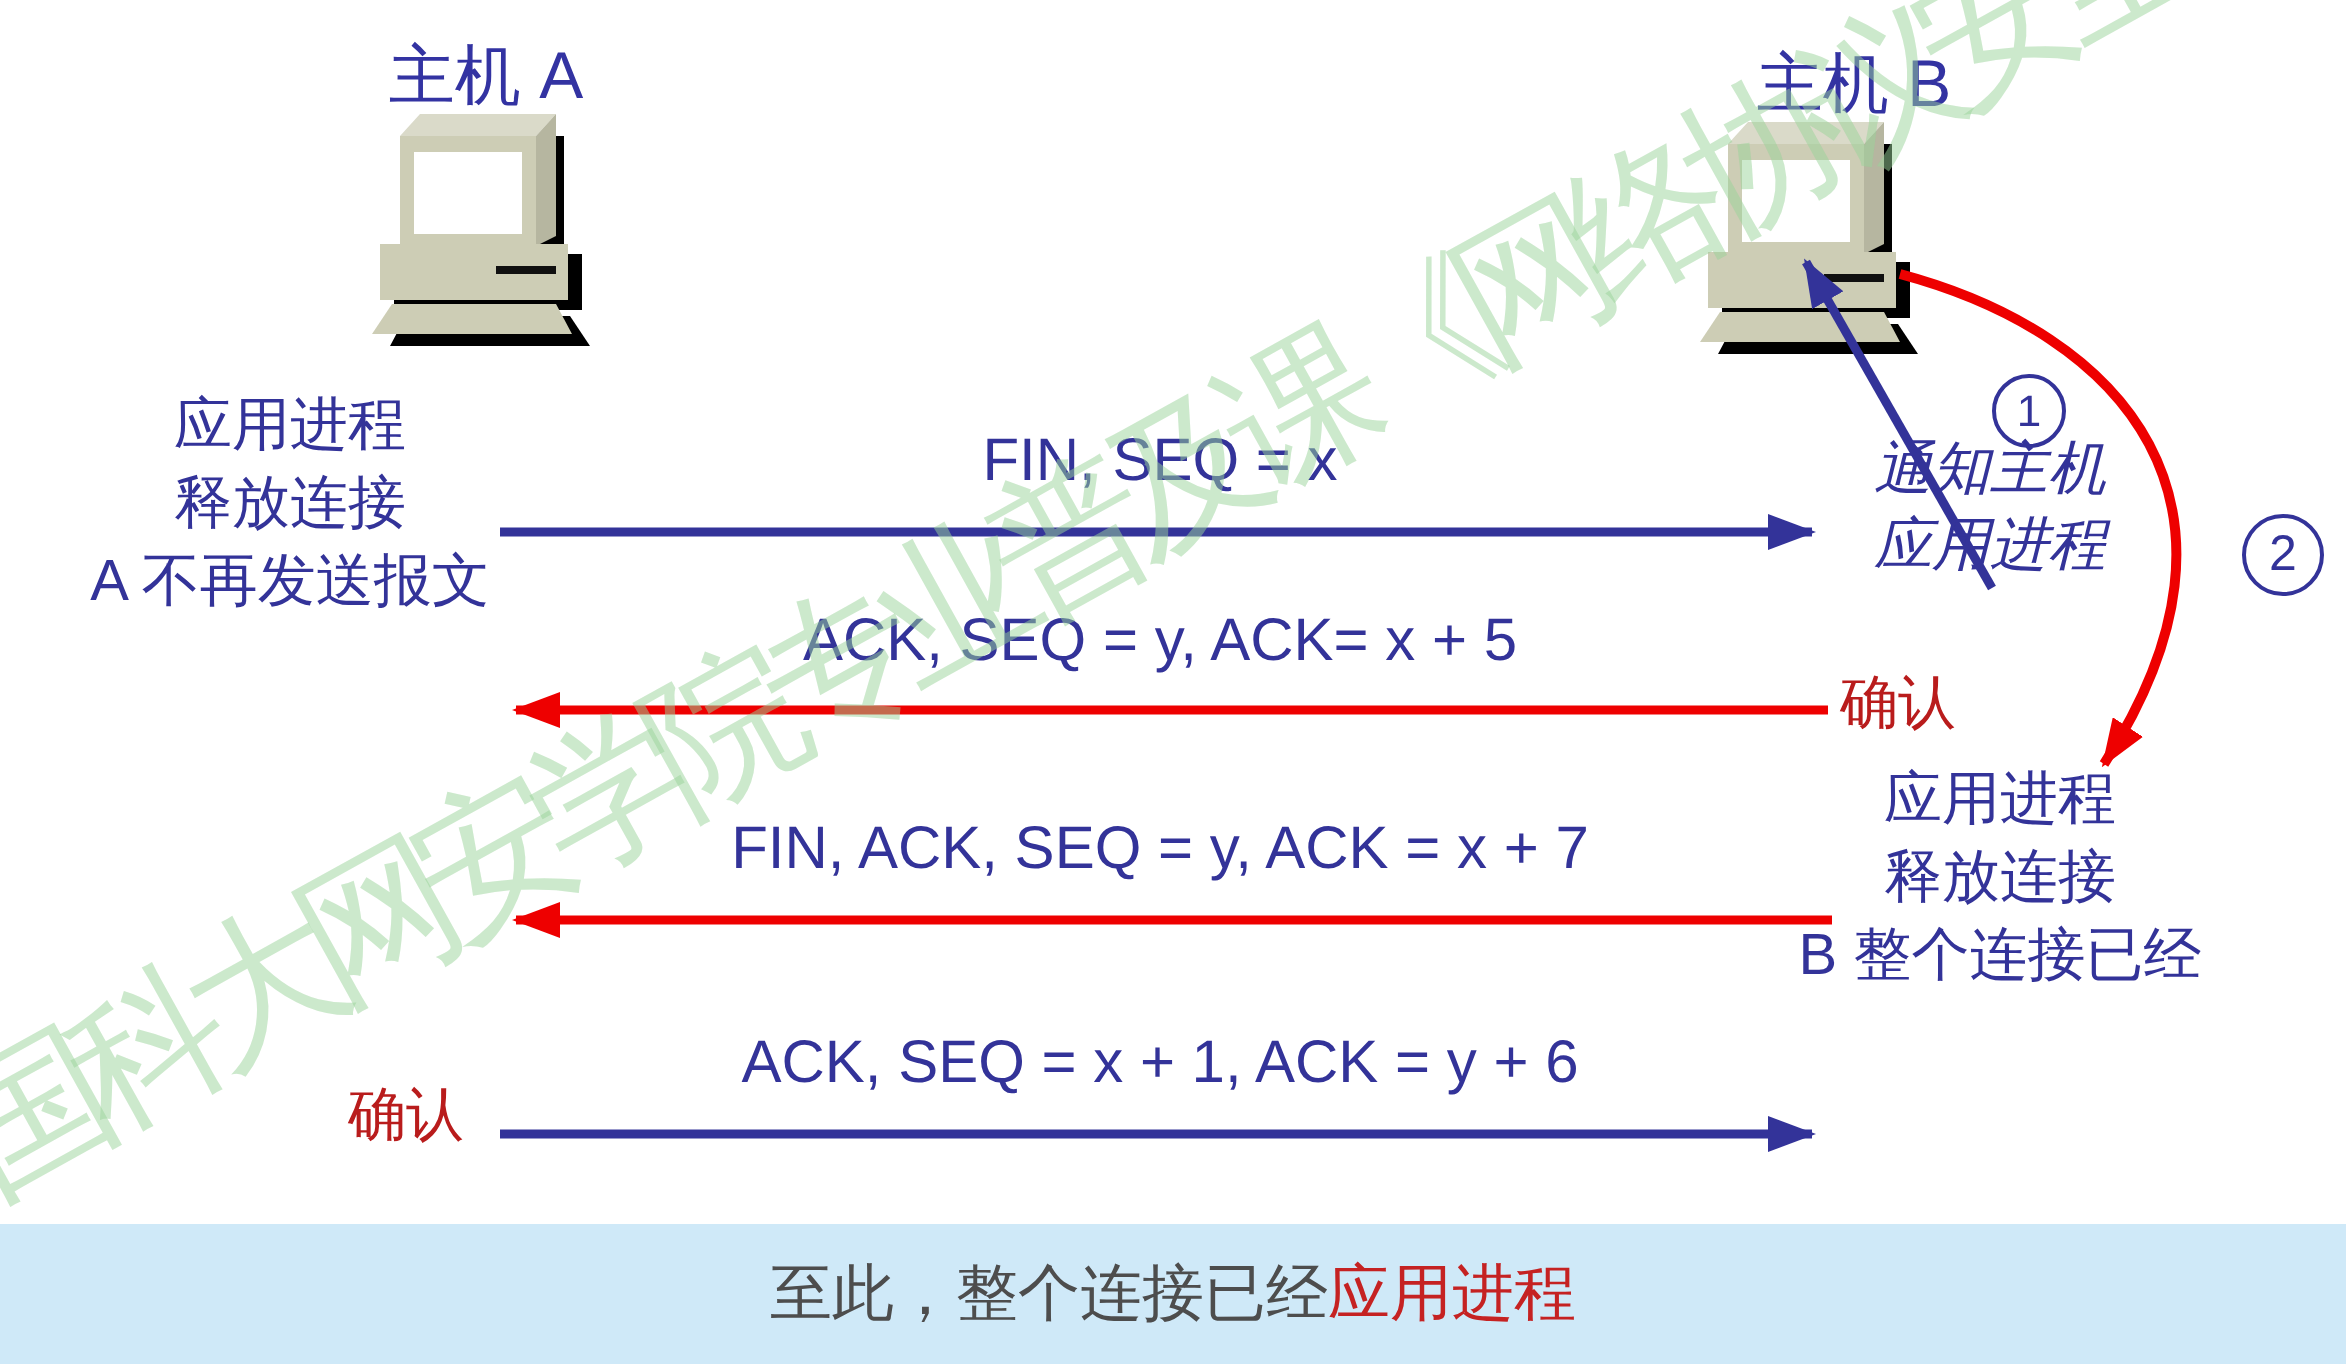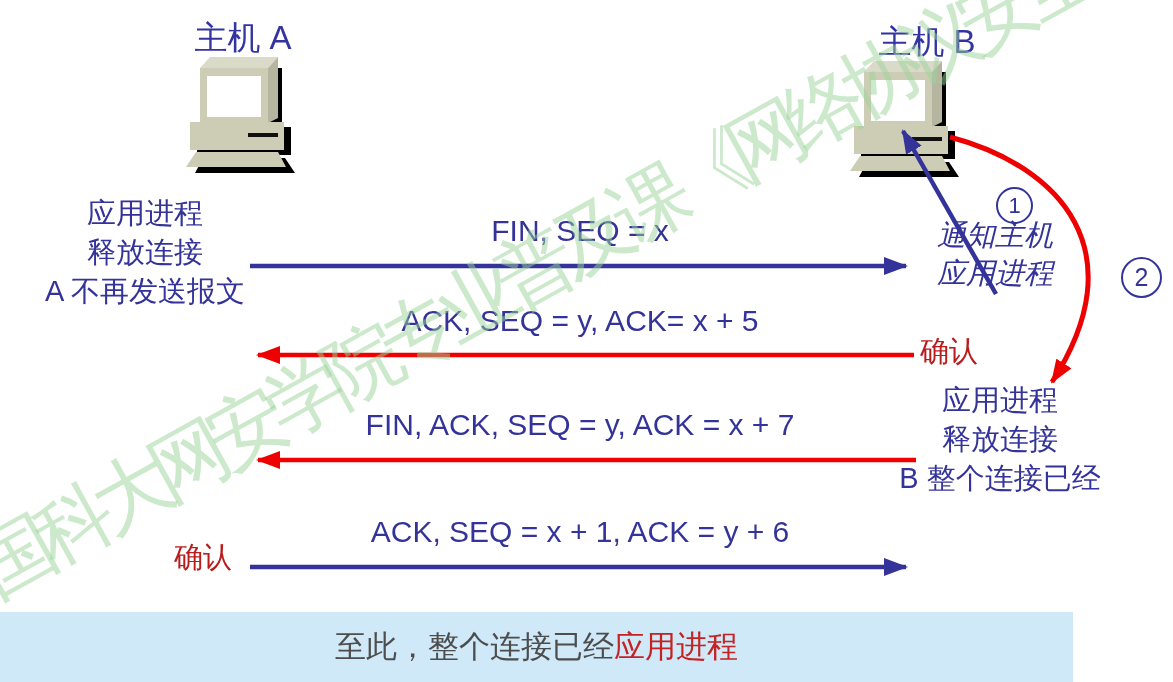--- a/index.html
+++ b/index.html
@@ -17,21 +17,21 @@
     display:flex;align-items:center;justify-content:center;z-index:3;background:transparent;
   }
   .overlay{position:absolute;left:0;top:0;z-index:2;}
   .pc{position:absolute;z-index:2;}
   #watermark{
     left:4px;top:524px;height:90px;line-height:90px;white-space:nowrap;
     font-size:78px;letter-spacing:-12px;color:rgba(154,212,154,0.5);
     transform-origin:0 100%;transform:rotate(-29deg);z-index:5;pointer-events:none;
   }
   #footer{
-    left:0;top:612px;width:1073px;height:70px;background:#cfe9f8;z-index:6;
+    left:0;top:612px;width:1173px;height:70px;background:#cfe9f8;z-index:6;
     display:flex;align-items:center;justify-content:center;font-size:31px;
   }
   #footer .plain{color:#4d4d4d;}
   #footer .hl{color:#c52222;}
 </style>
 </head>
 <body>
 
 <div id="stage">
 

